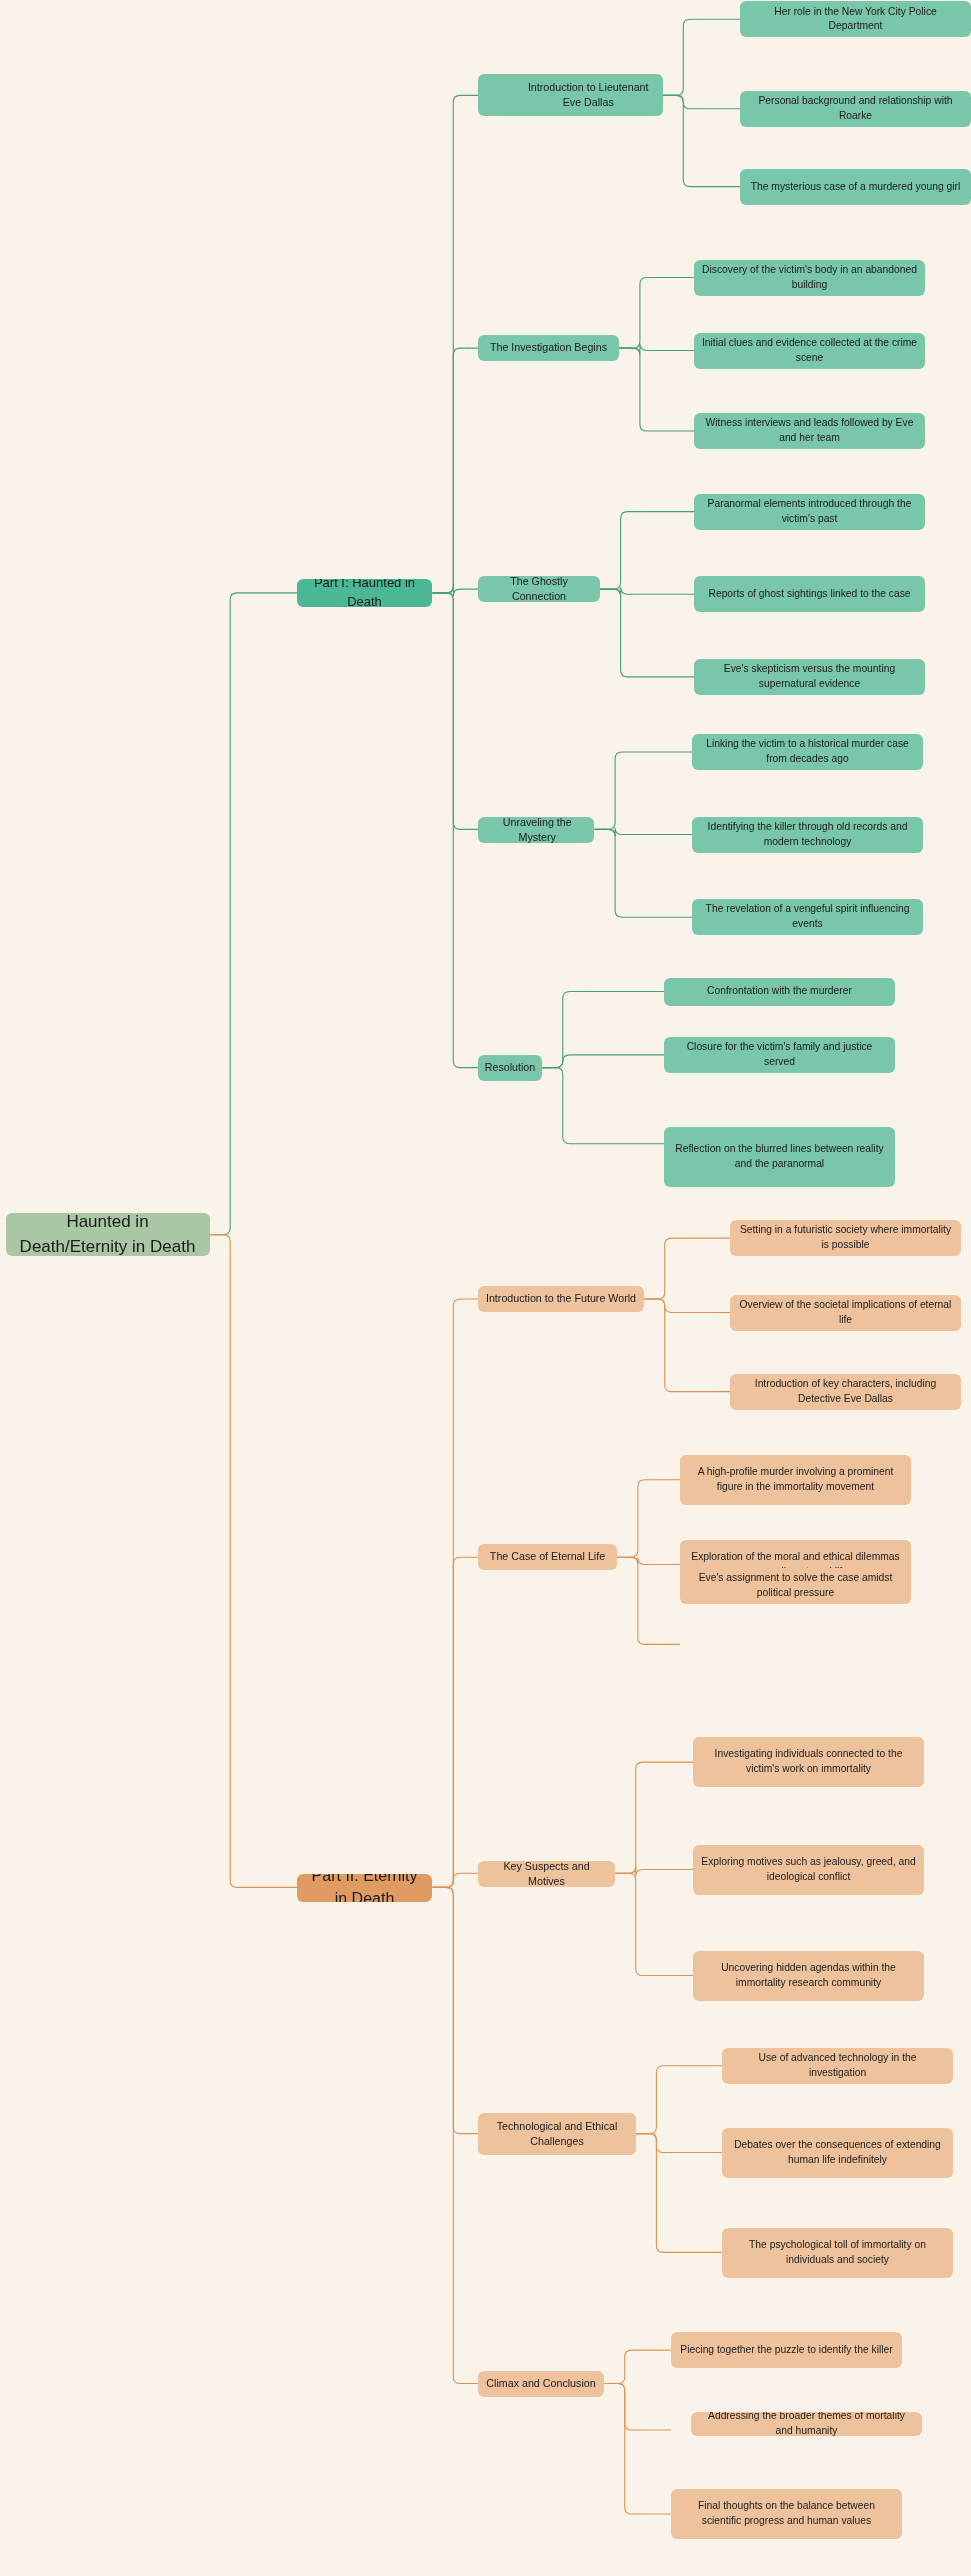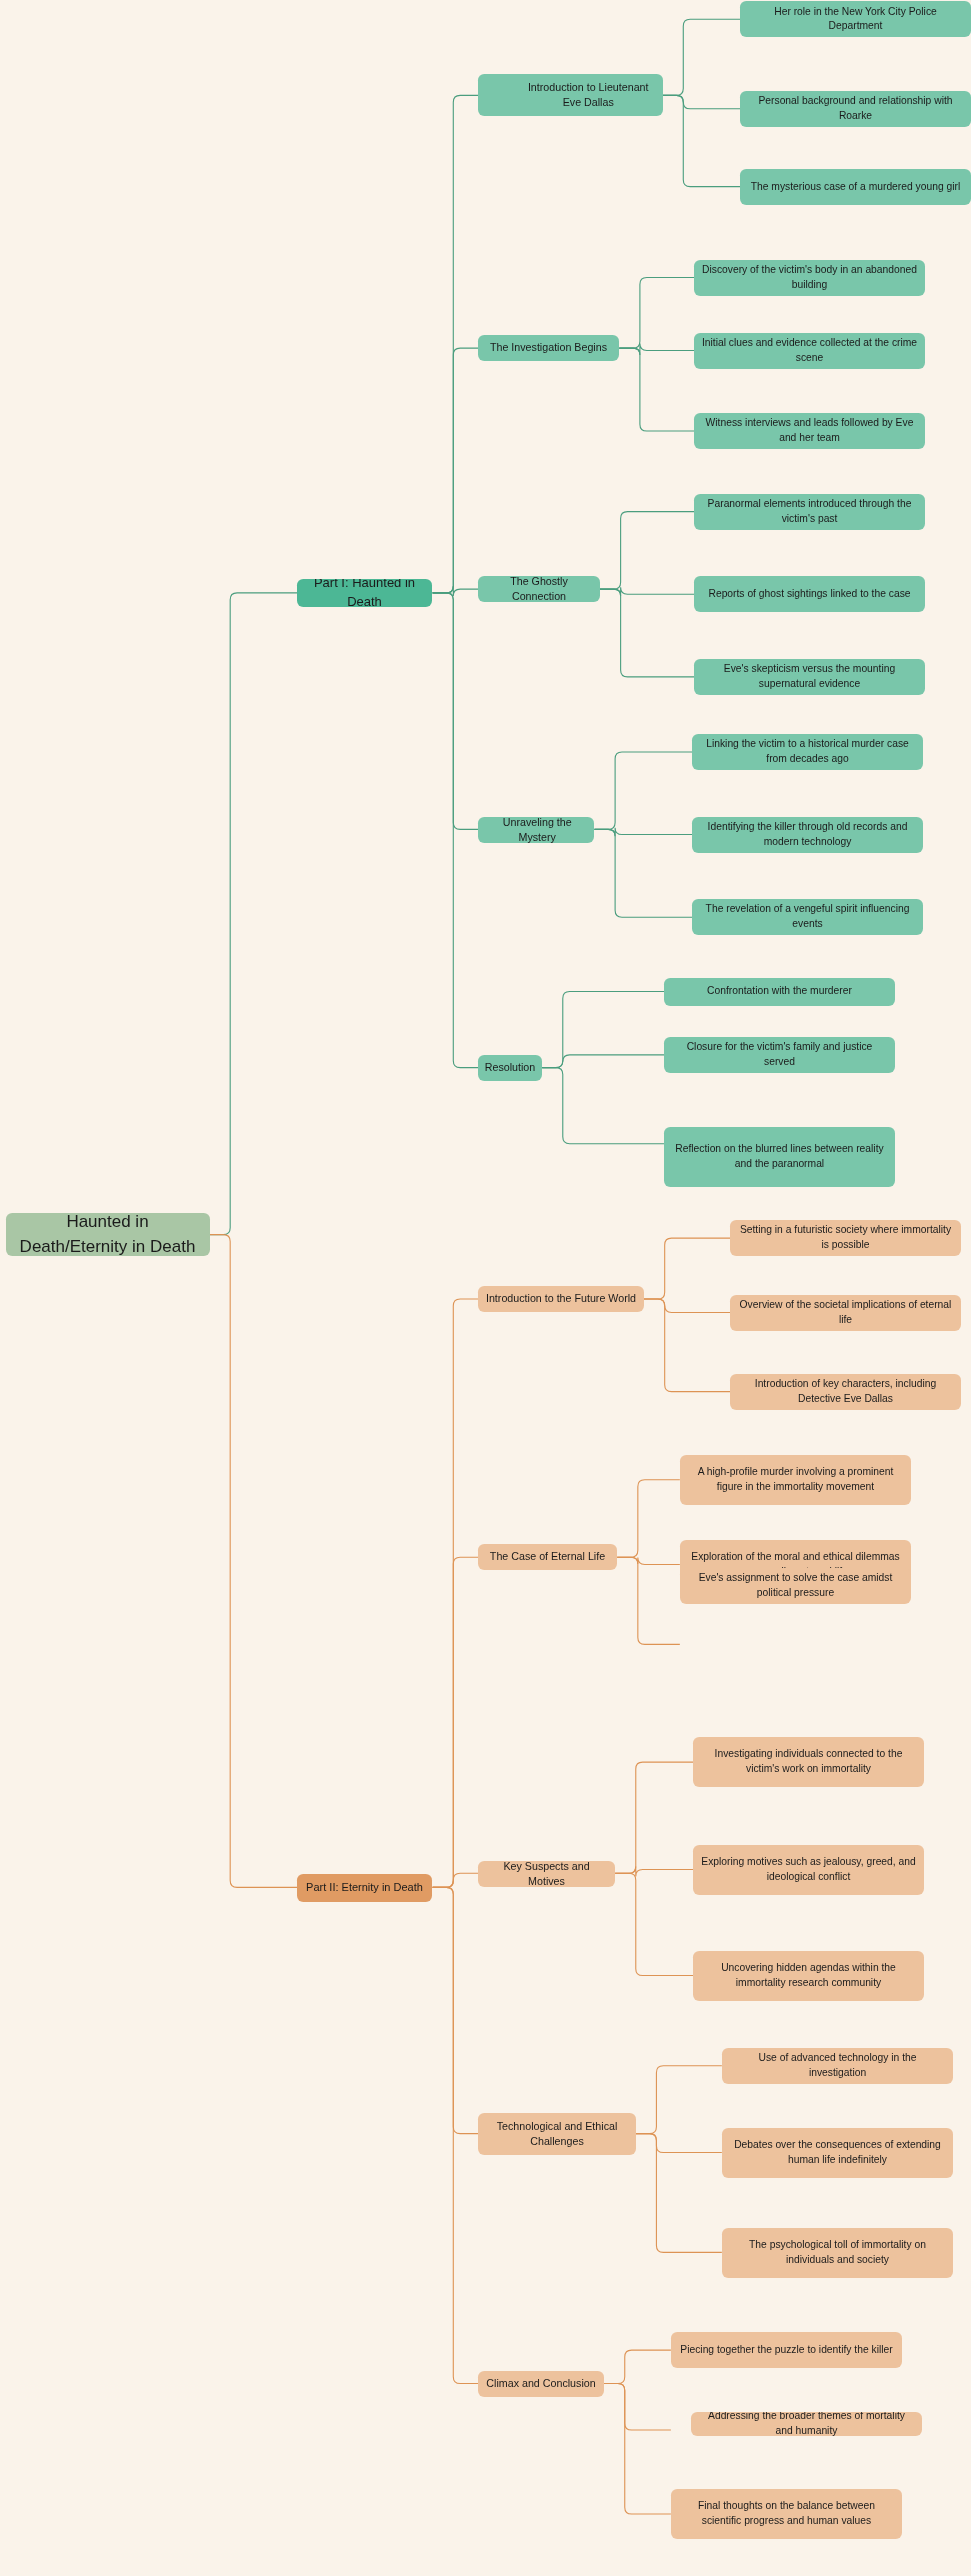--- a/index.html
+++ b/index.html
@@ -43,21 +43,21 @@
   .node-root {
     background: #a9c6a5;
     font-size: 17px;
   }
   .node-part-green {
     background: #4cb795;
     font-size: 13px;
   }
   .node-part-orange {
     background: #e09b63;
-    font-size: 11px;
+    font-size: 16px;
     text-align: center;
   }
   .node-branch-green, .node-leaf-green {
     background: #79c6aa;
     font-size: 10.7px;
   }
   .node-branch-orange, .node-leaf-orange {
     background: #edc29d;
     font-size: 10.7px;
   }

